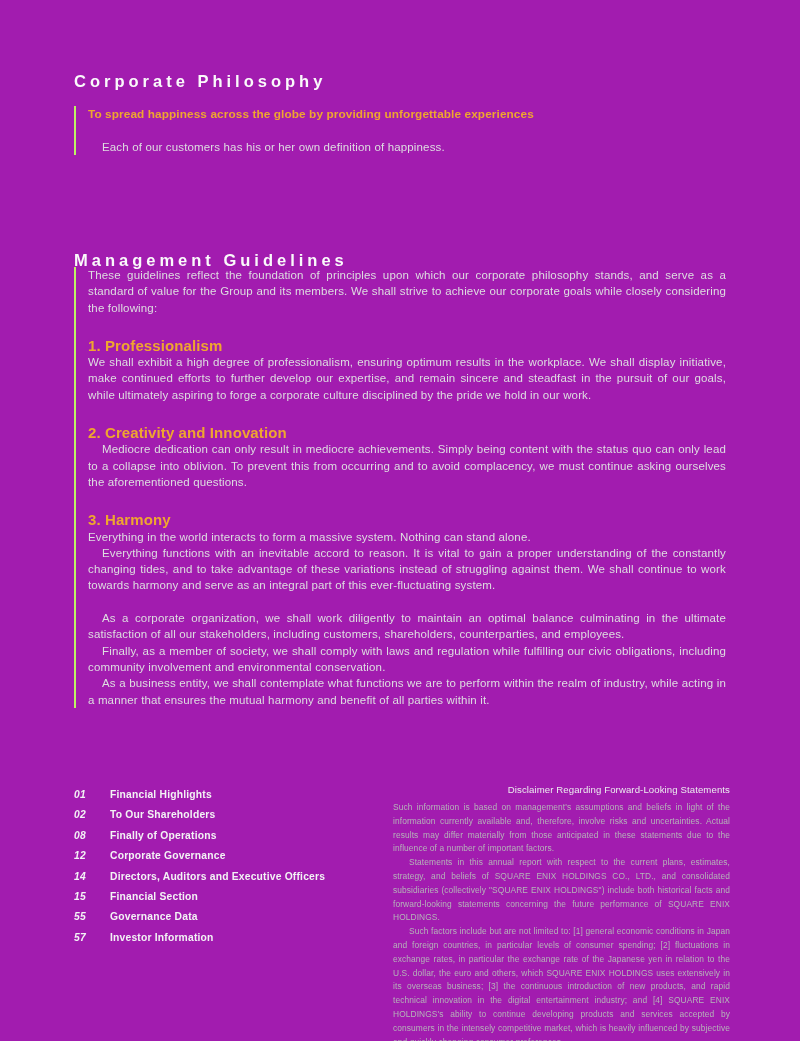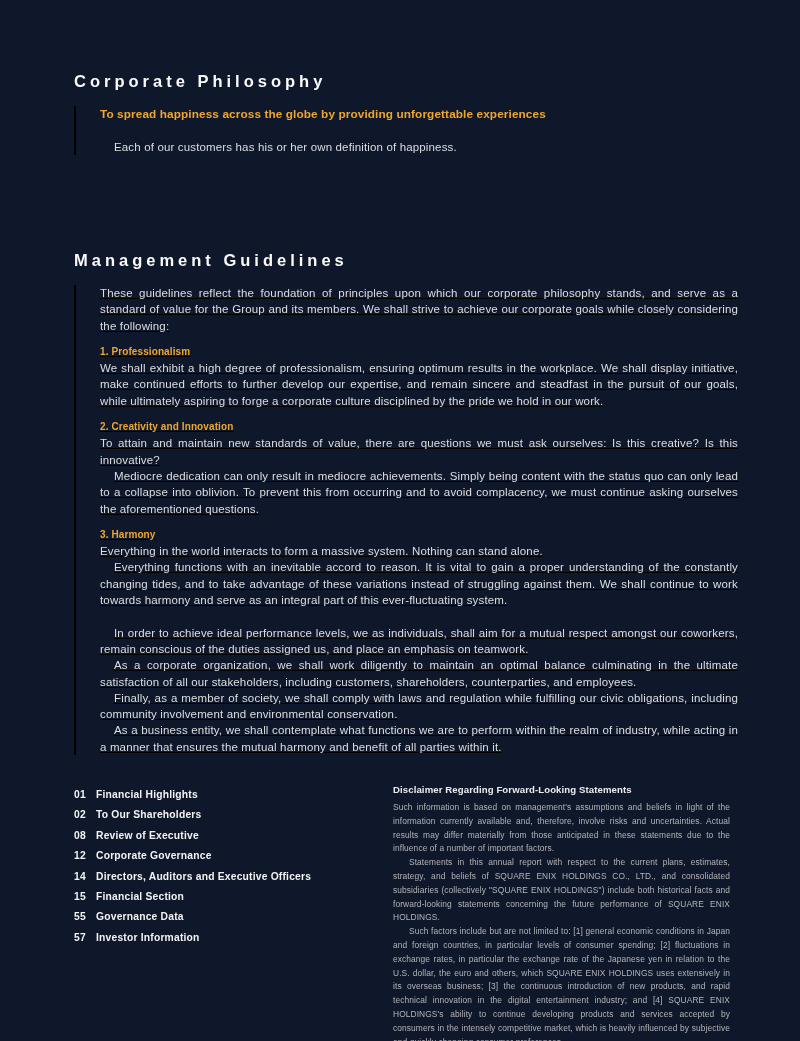--- a/index.html
+++ b/index.html
@@ -5,67 +5,67 @@
   html, body {
     margin: 0;
     padding: 0;
     background: #9A9A9C;
     font-family: "Liberation Sans", "DejaVu Sans", sans-serif;
   }
   .page {
     position: relative;
     width: 800px;
     height: 1041px;
-    background: #0f172a;
+    background: #a21caf;
     overflow: hidden;
   }
   h1.sec-title {
     position: absolute;
     left: 74px;
     margin: 0;
     color: #FAFAFB;
     font-size: 16.5px;
     font-weight: bold;
     letter-spacing: 4px;
     white-space: nowrap;
   }
   #philosophy-title { top: 72px; }
   #guidelines-title { top: 251px; }
 
   .rule-block {
     position: absolute;
     left: 74px;
     width: 638px;
-    border-left: 2px solid #000000;
-    padding-left: 24px;
+    border-left: 2px solid #bef264;
+    padding-left: 12px;
   }
   #philosophy-block { top: 106px; }
-  #guidelines-block { top: 285px; text-decoration: underline; }
+  #guidelines-block { top: 267px; }
 
   .bt {
     margin: 0;
     font-size: 11.5px;
     line-height: 16.3px;
     letter-spacing: 0.15px;
     color: #DEDEE1;
     text-align: justify;
   }
   .bt.indent { text-indent: 14px; }
   .tagline {
     margin: 0;
     font-size: 11.8px;
     line-height: 16.3px;
     font-weight: bold;
     color: #EFA62F;
     letter-spacing: 0.1px;
   }
   .phil-body { margin: 16.3px 0 0 14px; }
   .gl-head {
-    margin: 10px 0 0 0;
-    font-size: 10px;
+    margin: 22px 0 0 0;
+    font-size: 15px;
     line-height: 16.3px;
     font-weight: bold;
     color: #EFA62F;
     letter-spacing: 0.1px;
   }
   .closing { margin-top: 16.3px; }
 
   #contents-block {
     position: absolute;
     left: 74px;
@@ -88,36 +88,38 @@
     height: 20.4px;
     align-items: flex-start;
     font-size: 10.3px;
     font-weight: bold;
     color: #F3F3F5;
     letter-spacing: 0.2px;
   }
   #contents-list .toc-num {
     width: 15px;
     flex: 0 0 auto;
-    margin-right: 7px;
+    margin-right: 21px;
+    font-style: italic;
   }
 
   #disclaimer-block {
     position: absolute;
     left: 393px;
     top: 784px;
     width: 337px;
   }
   #disclaimer-block h3 {
     margin: 0 0 5px 0;
     font-size: 9.6px;
     line-height: 12px;
-    font-weight: bold;
+    font-weight: normal;
     color: #ECECEF;
     letter-spacing: 0.1px;
+    text-align: right;
   }
   .disc-body p {
     margin: 0;
     font-size: 8.4px;
     line-height: 13.8px;
     color: #B5B5B9;
     letter-spacing: 0.1px;
     text-align: justify;
   }
   .disc-body p + p { text-indent: 16px; }
@@ -141,33 +143,31 @@
   <div class="rule-block" id="guidelines-block">
     <p class="bt">These guidelines reflect the foundation of principles upon which our corporate philosophy stands, and serve as a standard of value for the Group and its members. We shall strive to achieve our corporate goals while closely considering the following:</p>
 
     <div class="gl-section">
       <h3 class="gl-head">1. Professionalism</h3>
       <p class="bt">We shall exhibit a high degree of professionalism, ensuring optimum results in the workplace. We shall display initiative, make continued efforts to further develop our expertise, and remain sincere and steadfast in the pursuit of our goals, while ultimately aspiring to forge a corporate culture disciplined by the pride we hold in our work.</p>
     </div>
 
     <div class="gl-section">
       <h3 class="gl-head">2. Creativity and Innovation</h3>
-      <p class="bt">To attain and maintain new standards of value, there are questions we must ask ourselves: Is this creative? Is this innovative?</p>
       <p class="bt indent">Mediocre dedication can only result in mediocre achievements. Simply being content with the status quo can only lead to a collapse into oblivion. To prevent this from occurring and to avoid complacency, we must continue asking ourselves the aforementioned questions.</p>
     </div>
 
     <div class="gl-section">
       <h3 class="gl-head">3. Harmony</h3>
       <p class="bt">Everything in the world interacts to form a massive system. Nothing can stand alone.</p>
       <p class="bt indent">Everything functions with an inevitable accord to reason. It is vital to gain a proper understanding of the constantly changing tides, and to take advantage of these variations instead of struggling against them. We shall continue to work towards harmony and serve as an integral part of this ever-fluctuating system.</p>
     </div>
 
     <div class="closing">
 
-        <p class="bt indent">In order to achieve ideal performance levels, we as individuals, shall aim for a mutual respect amongst our coworkers, remain conscious of the duties assigned us, and place an emphasis on teamwork.</p>
 
         <p class="bt indent">As a corporate organization, we shall work diligently to maintain an optimal balance culminating in the ultimate satisfaction of all our stakeholders, including customers, shareholders, counterparties, and employees.</p>
 
         <p class="bt indent">Finally, as a member of society, we shall comply with laws and regulation while fulfilling our civic obligations, including community involvement and environmental conservation.</p>
 
         <p class="bt indent">As a business entity, we shall contemplate what functions we are to perform within the realm of industry, while acting in a manner that ensures the mutual harmony and benefit of all parties within it.</p>
       </div>
   </div>
 
   <div id="contents-block">
@@ -178,21 +178,21 @@
           <span class="toc-label">Financial Highlights</span>
         </li>
 
         <li>
           <span class="toc-num">02</span>
           <span class="toc-label">To Our Shareholders</span>
         </li>
 
         <li>
           <span class="toc-num">08</span>
-          <span class="toc-label">Review of Executive</span>
+          <span class="toc-label">Finally of Operations</span>
         </li>
 
         <li>
           <span class="toc-num">12</span>
           <span class="toc-label">Corporate Governance</span>
         </li>
 
         <li>
           <span class="toc-num">14</span>
           <span class="toc-label">Directors, Auditors and Executive Officers</span>

